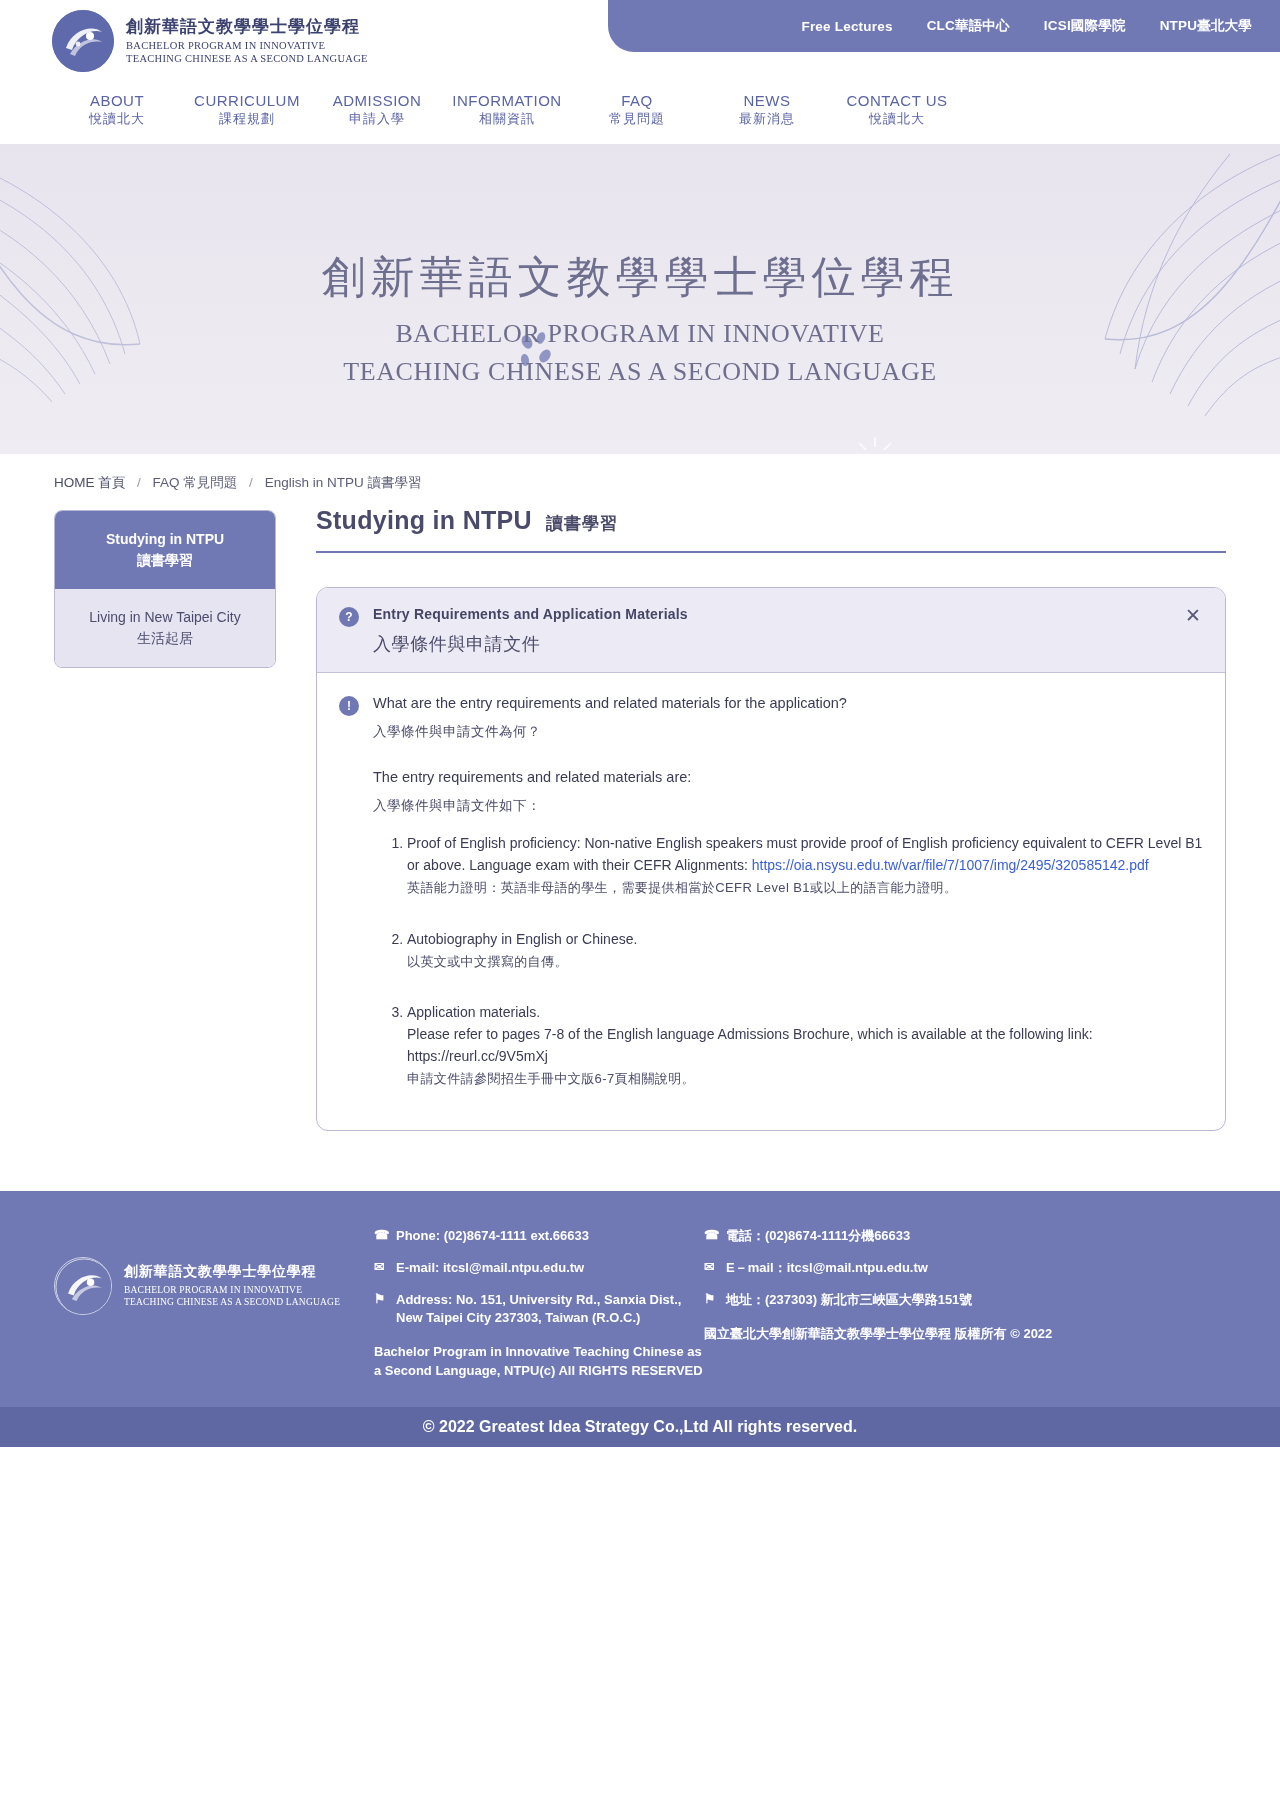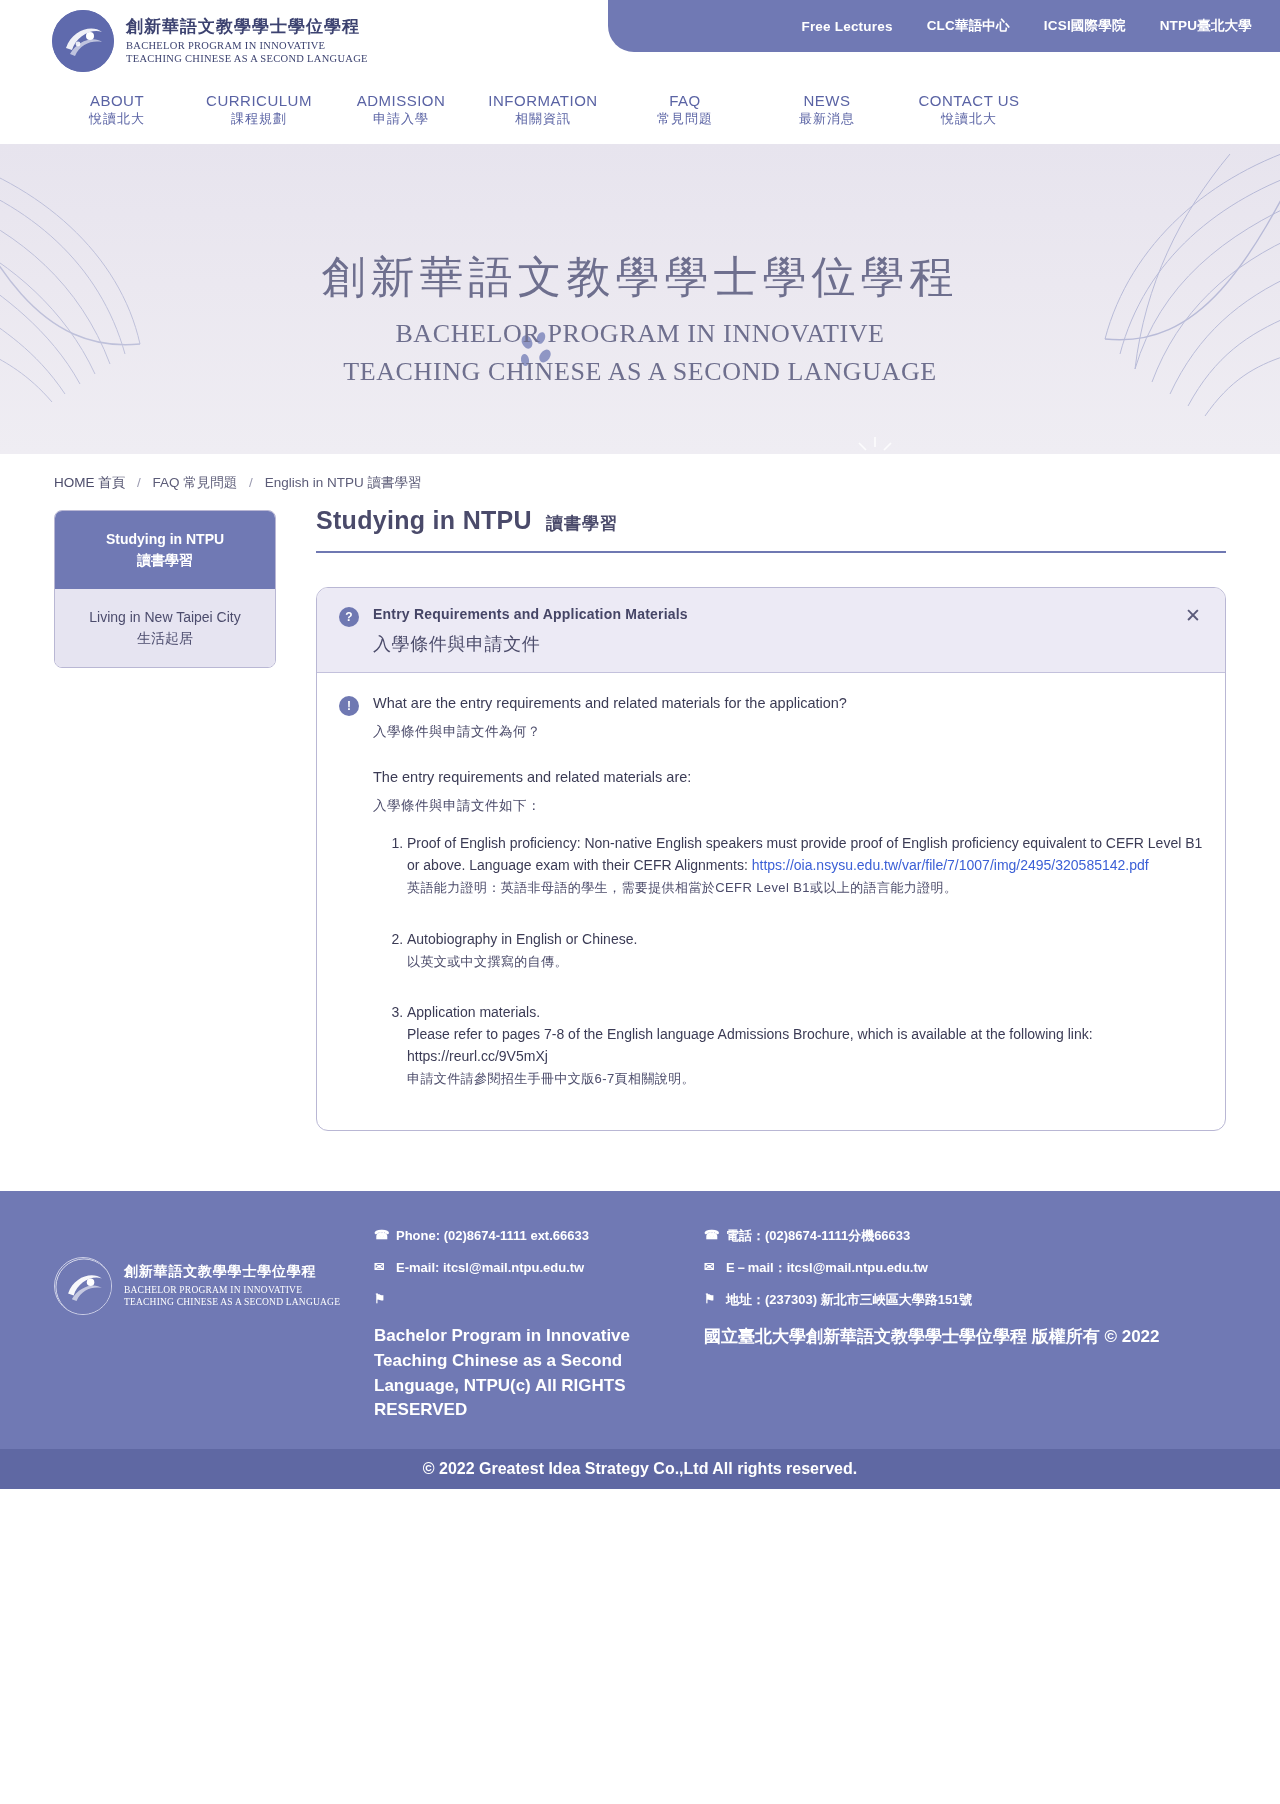--- a/index.html
+++ b/index.html
@@ -72,21 +72,21 @@
     line-height: 1.25;
     margin-top: 2px;
   }
 
   
   .mainnav {
     height: 56px;
     display: flex;
     align-items: flex-start;
     padding-left: 52px;
-    gap: 12px;
+    gap: 0;
   }
   .nav-item {
     width: 130px;
     text-align: center;
     line-height: 1.25;
     padding-top: 4px;
   }
   .nav-en {
     font-size: 15px;
     color: #5a63a4;
@@ -310,21 +310,21 @@
   .f-line {
     display: flex;
     align-items: flex-start;
     font-size: 13px;
     font-weight: bold;
     margin-bottom: 14px;
     line-height: 1.4;
   }
   .f-ico { width: 22px; flex: none; font-size: 12.5px; }
   .f-note {
-    font-size: 17px;
+    font-size: 13px;
     font-weight: bold;
     line-height: 1.45;
     margin-top: 16px;
   }
   .copyright {
     margin-top: 26px;
     background: #5f68a3;
     text-align: center;
     padding: 11px 0;
     font-size: 16px;
@@ -534,20 +534,24 @@
       <div class="f-line">
         <span class="f-ico">☎</span>
         <span>Phone: (02)8674-1111 ext.66633</span>
       </div>
       <div class="f-line">
         <span class="f-ico">✉</span>
         <span>E-mail: itcsl@mail.ntpu.edu.tw</span>
       </div>
       <div class="f-line">
         <span class="f-ico">⚑</span>
+        <span>
+          <span>Address: No. 151, University Rd., Sanxia Dist.,</span><br>
+          <span>New Taipei City 237303, Taiwan (R.O.C.)</span>
+        </span>
       </div>
       <div class="f-note">Bachelor Program in Innovative Teaching Chinese as a Second Language, NTPU(c) All RIGHTS RESERVED</div>
     </div>
 
     <div class="footer-col">
       <div class="f-line">
         <span class="f-ico">☎</span>
         <span>電話：(02)8674-1111分機66633</span>
       </div>
       <div class="f-line">

